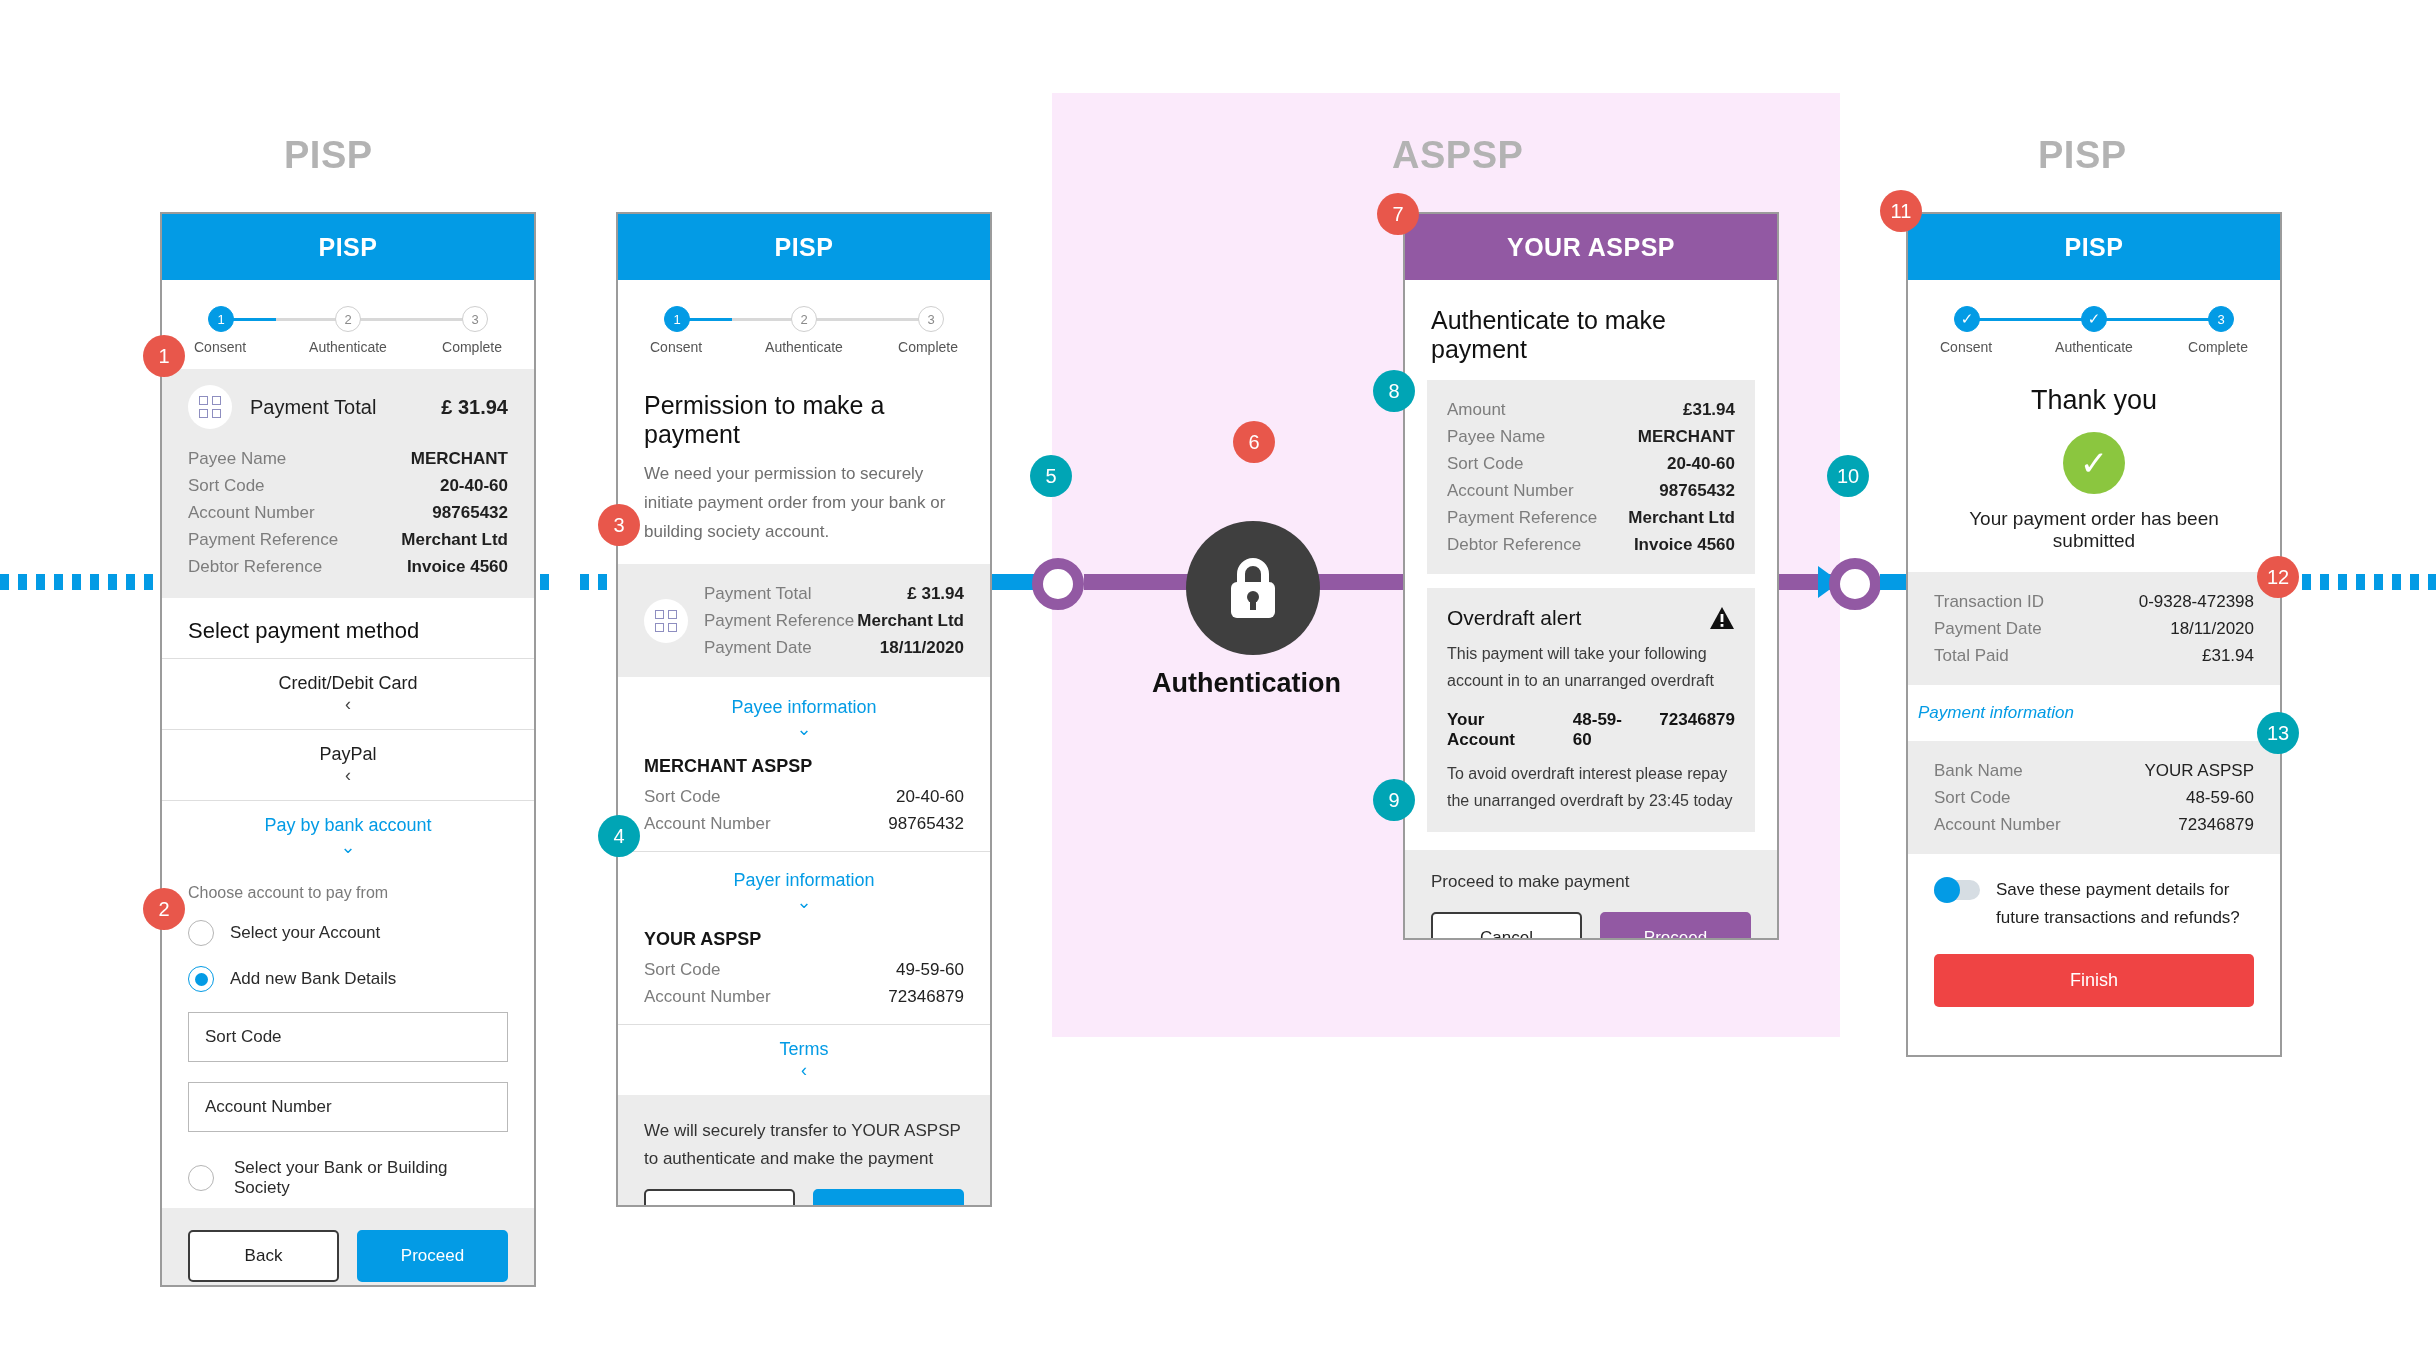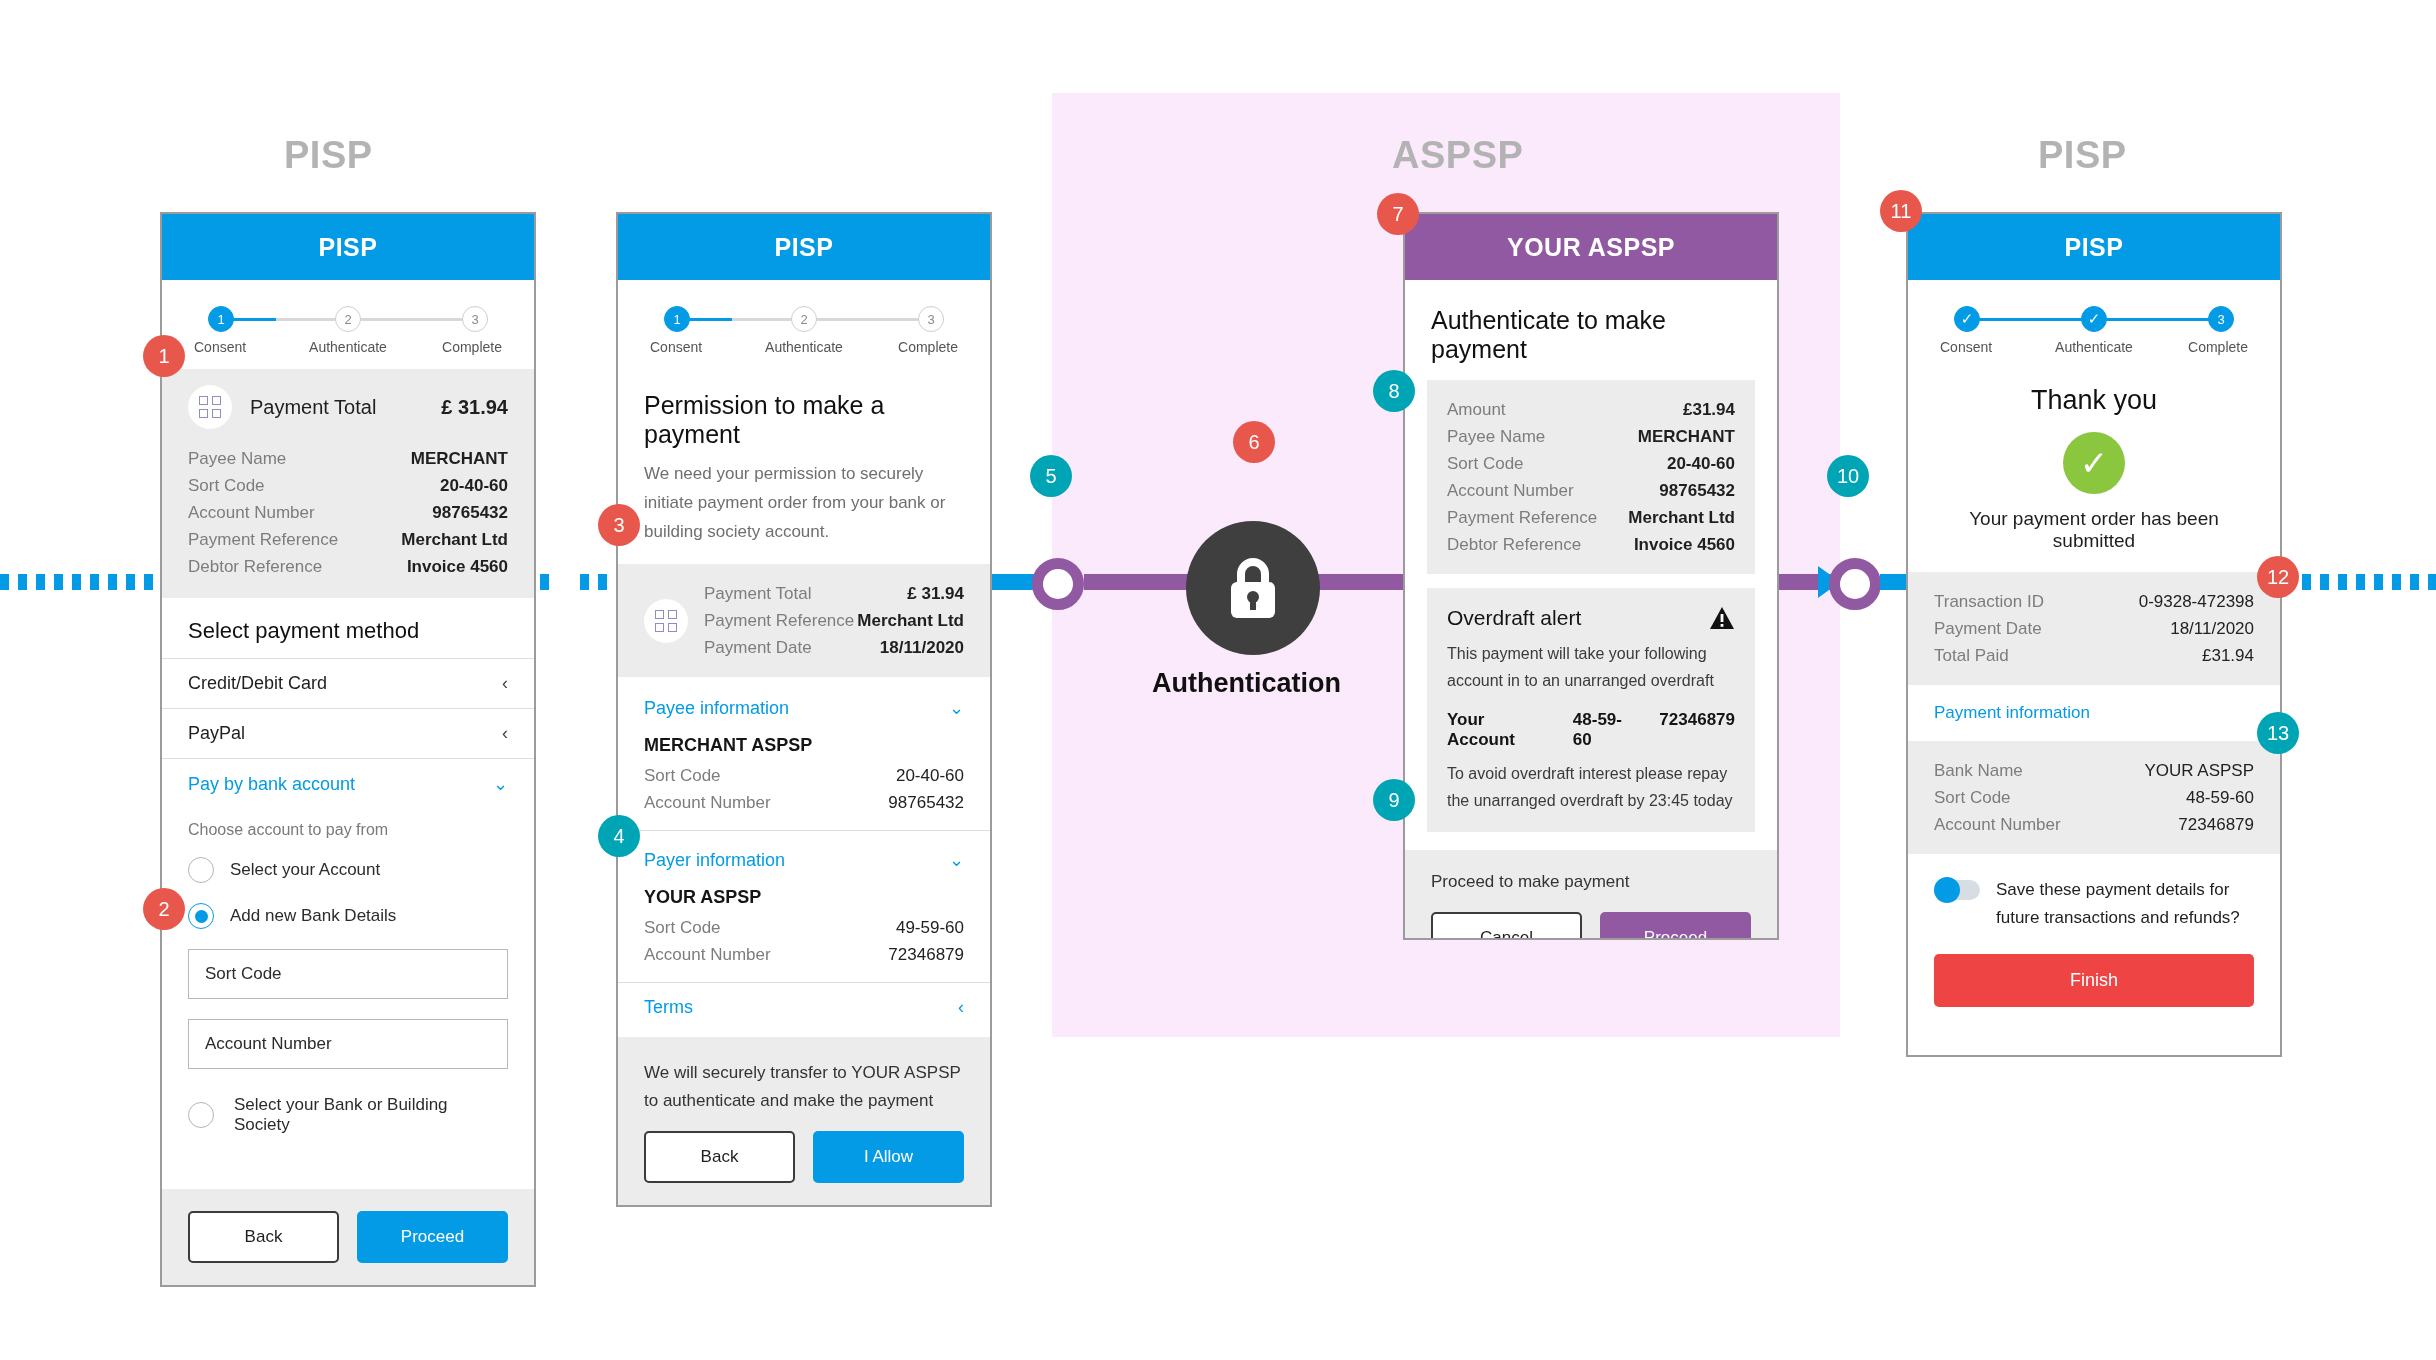--- a/index.html
+++ b/index.html
@@ -101,20 +101,21 @@
   
   .h-title { font-size: 25px; color: #111; padding: 22px 26px 10px; }
   .p-body { font-size: 17px; color: #6f6f6f; line-height: 29px; padding: 0 26px 18px; }
 
   
   .sect-h { font-size: 22px; color: #111; padding: 20px 26px 14px; }
   .row-item {
     display: flex; align-items: center; justify-content: space-between;
     padding: 14px 26px; font-size: 18px; color: #1f1f1f;
     border-top: 1px solid #dedede;
+    flex-direction: column;
   }
   .row-item.link { color: #039be5; }
   .chev { color: #444; font-size: 18px; }
   .chev.blue { color: #039be5; }
   .hint { font-size: 16px; color: #7a7a7a; padding: 12px 26px 8px; }
 
   .radio-row { display: flex; align-items: center; gap: 16px; padding: 10px 26px; font-size: 17px; color: #2b2b2b; }
   .radio { width: 26px; height: 26px; border-radius: 50%; border: 1.8px solid #b5b5b5; flex: 0 0 26px; }
   .radio.on { border-color: #039be5; position: relative; }
   .radio.on::after { content:""; position:absolute; left:50%; top:50%; width:13px; height:13px;
@@ -149,21 +150,21 @@
                 display: flex; gap: 22px; }
 
   
   .thanks { font-size: 27px; color: #111; text-align: center; padding: 16px 0 0; }
   .tick-big {
     width: 62px; height: 62px; border-radius: 50%; background: #8bc63f;
     margin: 16px auto 14px; display: flex; align-items: center; justify-content: center;
     color: #fff; font-size: 34px;
   }
   .submitted { font-size: 19px; color: #1f1f1f; text-align: center; padding: 0 18px 20px; }
-  .link-line { font-size: 17px; color: #039be5; padding: 18px 26px; }
+  .link-line { font-size: 17px; color: #039be5; padding: 18px 10px; font-style: italic; }
 
   .toggle-row { display: flex; align-items: flex-start; gap: 16px; padding: 22px 26px 8px; }
   .toggle {
     width: 46px; height: 20px; border-radius: 10px; background: #d6dde3; flex: 0 0 46px;
     position: relative; margin-top: 4px;
   }
   .toggle::after { content:""; position:absolute; left:0; top:-3px; width:26px; height:26px;
     border-radius:50%; background:#039be5; }
   .toggle-label { font-size: 17px; color: #1f1f1f; line-height: 28px; }
 

